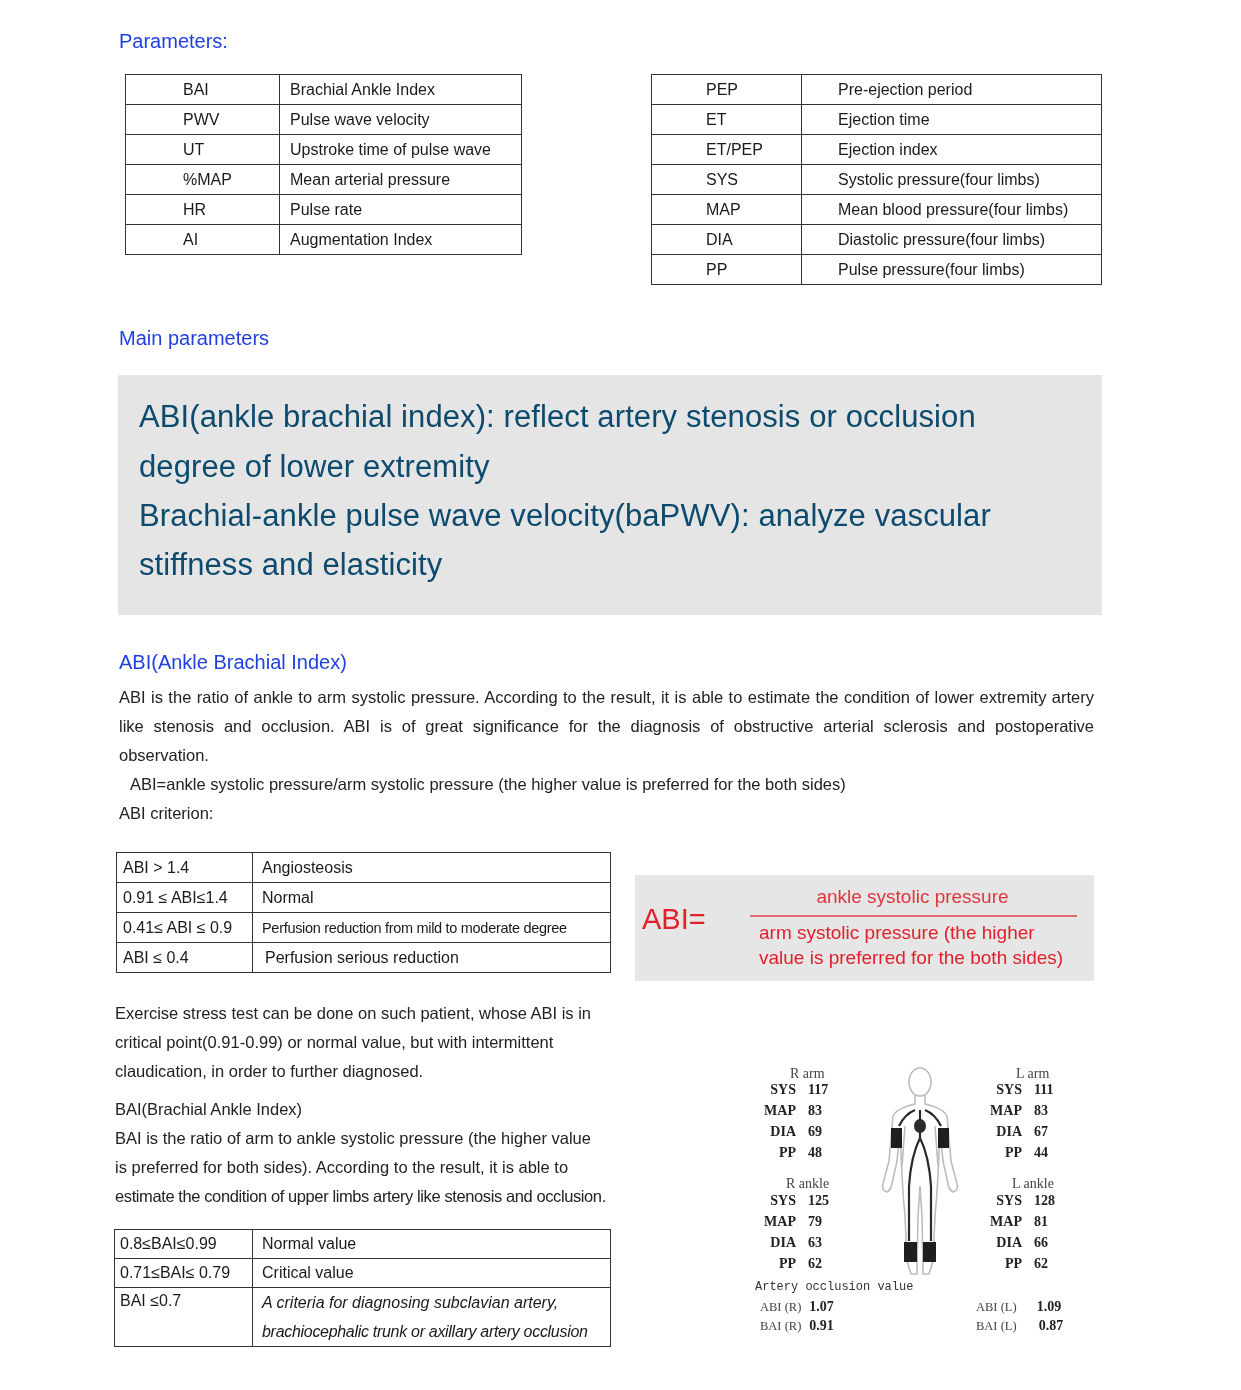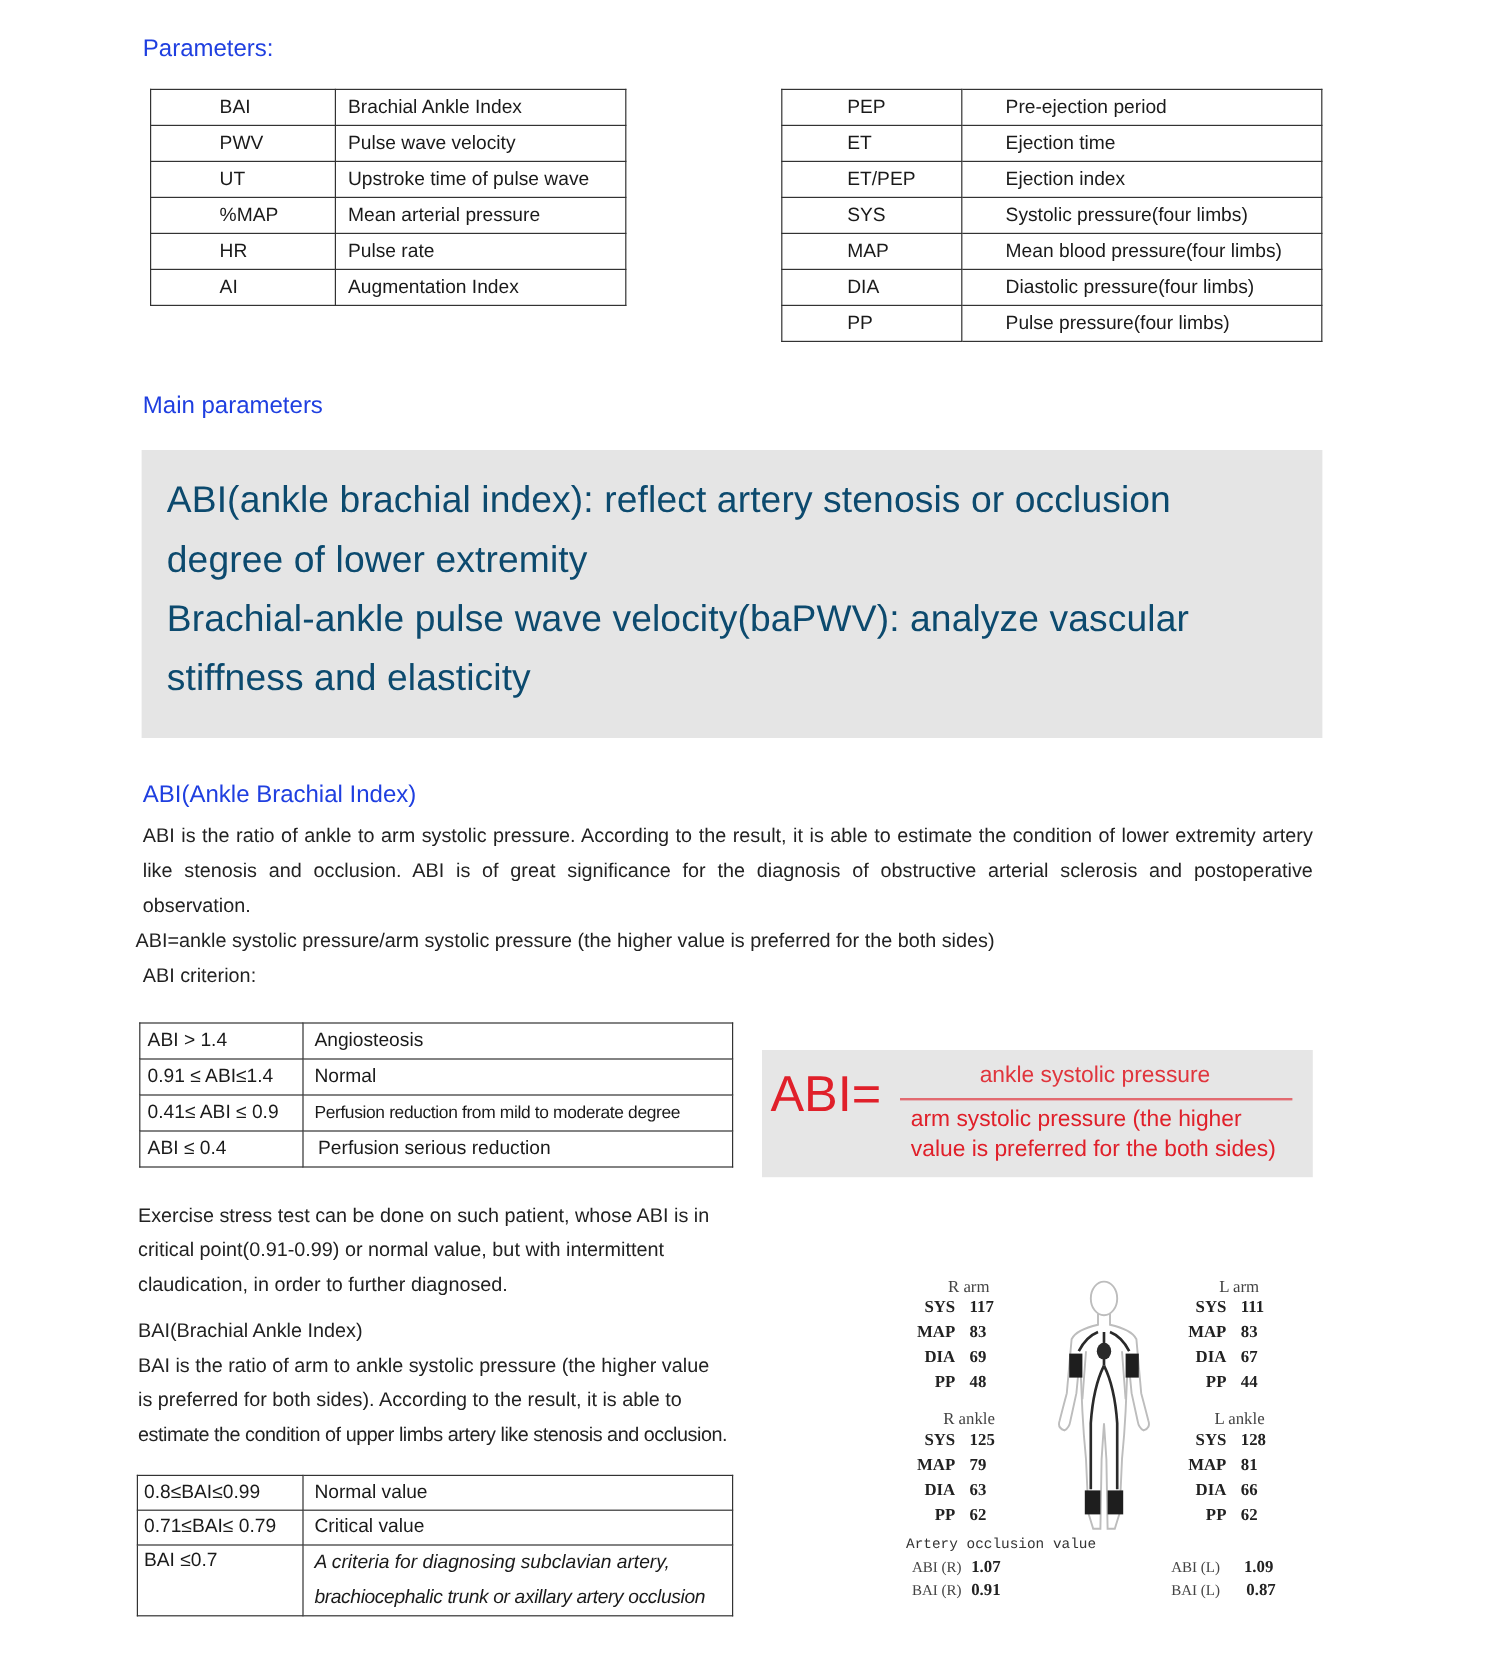--- a/index.html
+++ b/index.html
@@ -22,21 +22,21 @@
 
   #tbl-abi td, #tbl-bai td { font-size: 16px; }
   #tbl-abi td.c1 { width: 136px; padding-left: 6px; box-sizing: border-box; }
   #tbl-abi td.c2 { width: 358px; padding-left: 9px; box-sizing: border-box; }
   #tbl-bai td.c1 { width: 138px; padding-left: 5px; box-sizing: border-box; vertical-align: top; padding-top: 4px; }
   #tbl-bai td.c2 { width: 358px; padding-left: 9px; box-sizing: border-box; }
   #tbl-bai td { height: 29px; }
   #tbl-bai tr.tall td.c2 { line-height: 29px; padding-top: 0; font-style: italic; }
 
   .formula-box { left: 635px; top: 875px; width: 459px; height: 106px; background: #e6e6e6; color: #e0202a; }
-  .formula-box .lhs { position: absolute; left: 7px; top: 13px; font-size: 42px; }
+  .formula-box .lhs { position: absolute; left: 7px; top: 28px; font-size: 29px; }
   .formula-box .num { position: absolute; left: 115px; width: 325px; top: 11px; text-align: center; font-size: 19px; color: #e0353d; }
   .formula-box .bar { position: absolute; left: 115px; width: 327px; top: 40px; height: 2px; background: #e26a70; }
   .formula-box .den { position: absolute; left: 124px; top: 45px; font-size: 19px; line-height: 25px; color: #e0202a; }
 
   .serif { font-family: "Liberation Serif", "DejaVu Serif", serif; }
   .limb-title { font-size: 14px; color: #444; }
   .kv { font-size: 14px; font-weight: bold; color: #222; }
   .kv .k { display: inline-block; width: 46px; text-align: right; }
   .kv .v { display: inline-block; width: 40px; padding-left: 12px; box-sizing: border-box; }
   .occl-title { font-family: "Liberation Mono", "DejaVu Sans Mono", monospace; font-size: 12px; color: #333; }
@@ -113,21 +113,21 @@
 <div class="abs h-blue" style="left:119px; top:327px;">Main parameters</div>
 <div class="abs main-box">
   <div class="line" style="top:24px;">ABI(ankle brachial index): reflect artery stenosis or occlusion</div>
   <div class="line" style="top:123px;">Brachial-ankle pulse wave velocity(baPWV): analyze vascular</div>
   <div class="line" style="top:74px;">degree of lower extremity</div>
   <div class="line" style="top:172px;">stiffness and elasticity</div>
 </div>
 
 <div class="abs h-blue" style="left:119px; top:651px;">ABI(Ankle Brachial Index)</div>
 <div class="abs para justify" style="left:119px; top:683px; width:975px;">ABI is the ratio of ankle to arm systolic pressure. According to the result, it is able to estimate the condition of lower extremity artery like stenosis and occlusion. ABI is of great significance for the diagnosis of obstructive arterial sclerosis and postoperative observation.</div>
-<div class="abs para" style="left:113px; top:770px;">ABI=ankle systolic pressure/arm systolic pressure (the higher value is preferred for the both sides)</div>
+<div class="abs para" style="left:130px; top:770px;">ABI=ankle systolic pressure/arm systolic pressure (the higher value is preferred for the both sides)</div>
 <div class="abs para" style="left:119px; top:799px;">ABI criterion:</div>
 
 <table class="abs grid" id="tbl-abi" style="left:116px; top:852px;">
   <tbody>
     <tr>
         <td class="c1">ABI &gt; 1.4</td>
         <td class="c2">Angiosteosis</td>
       </tr>
     <tr>
         <td class="c1">0.91 ≤ ABI≤1.4</td>

